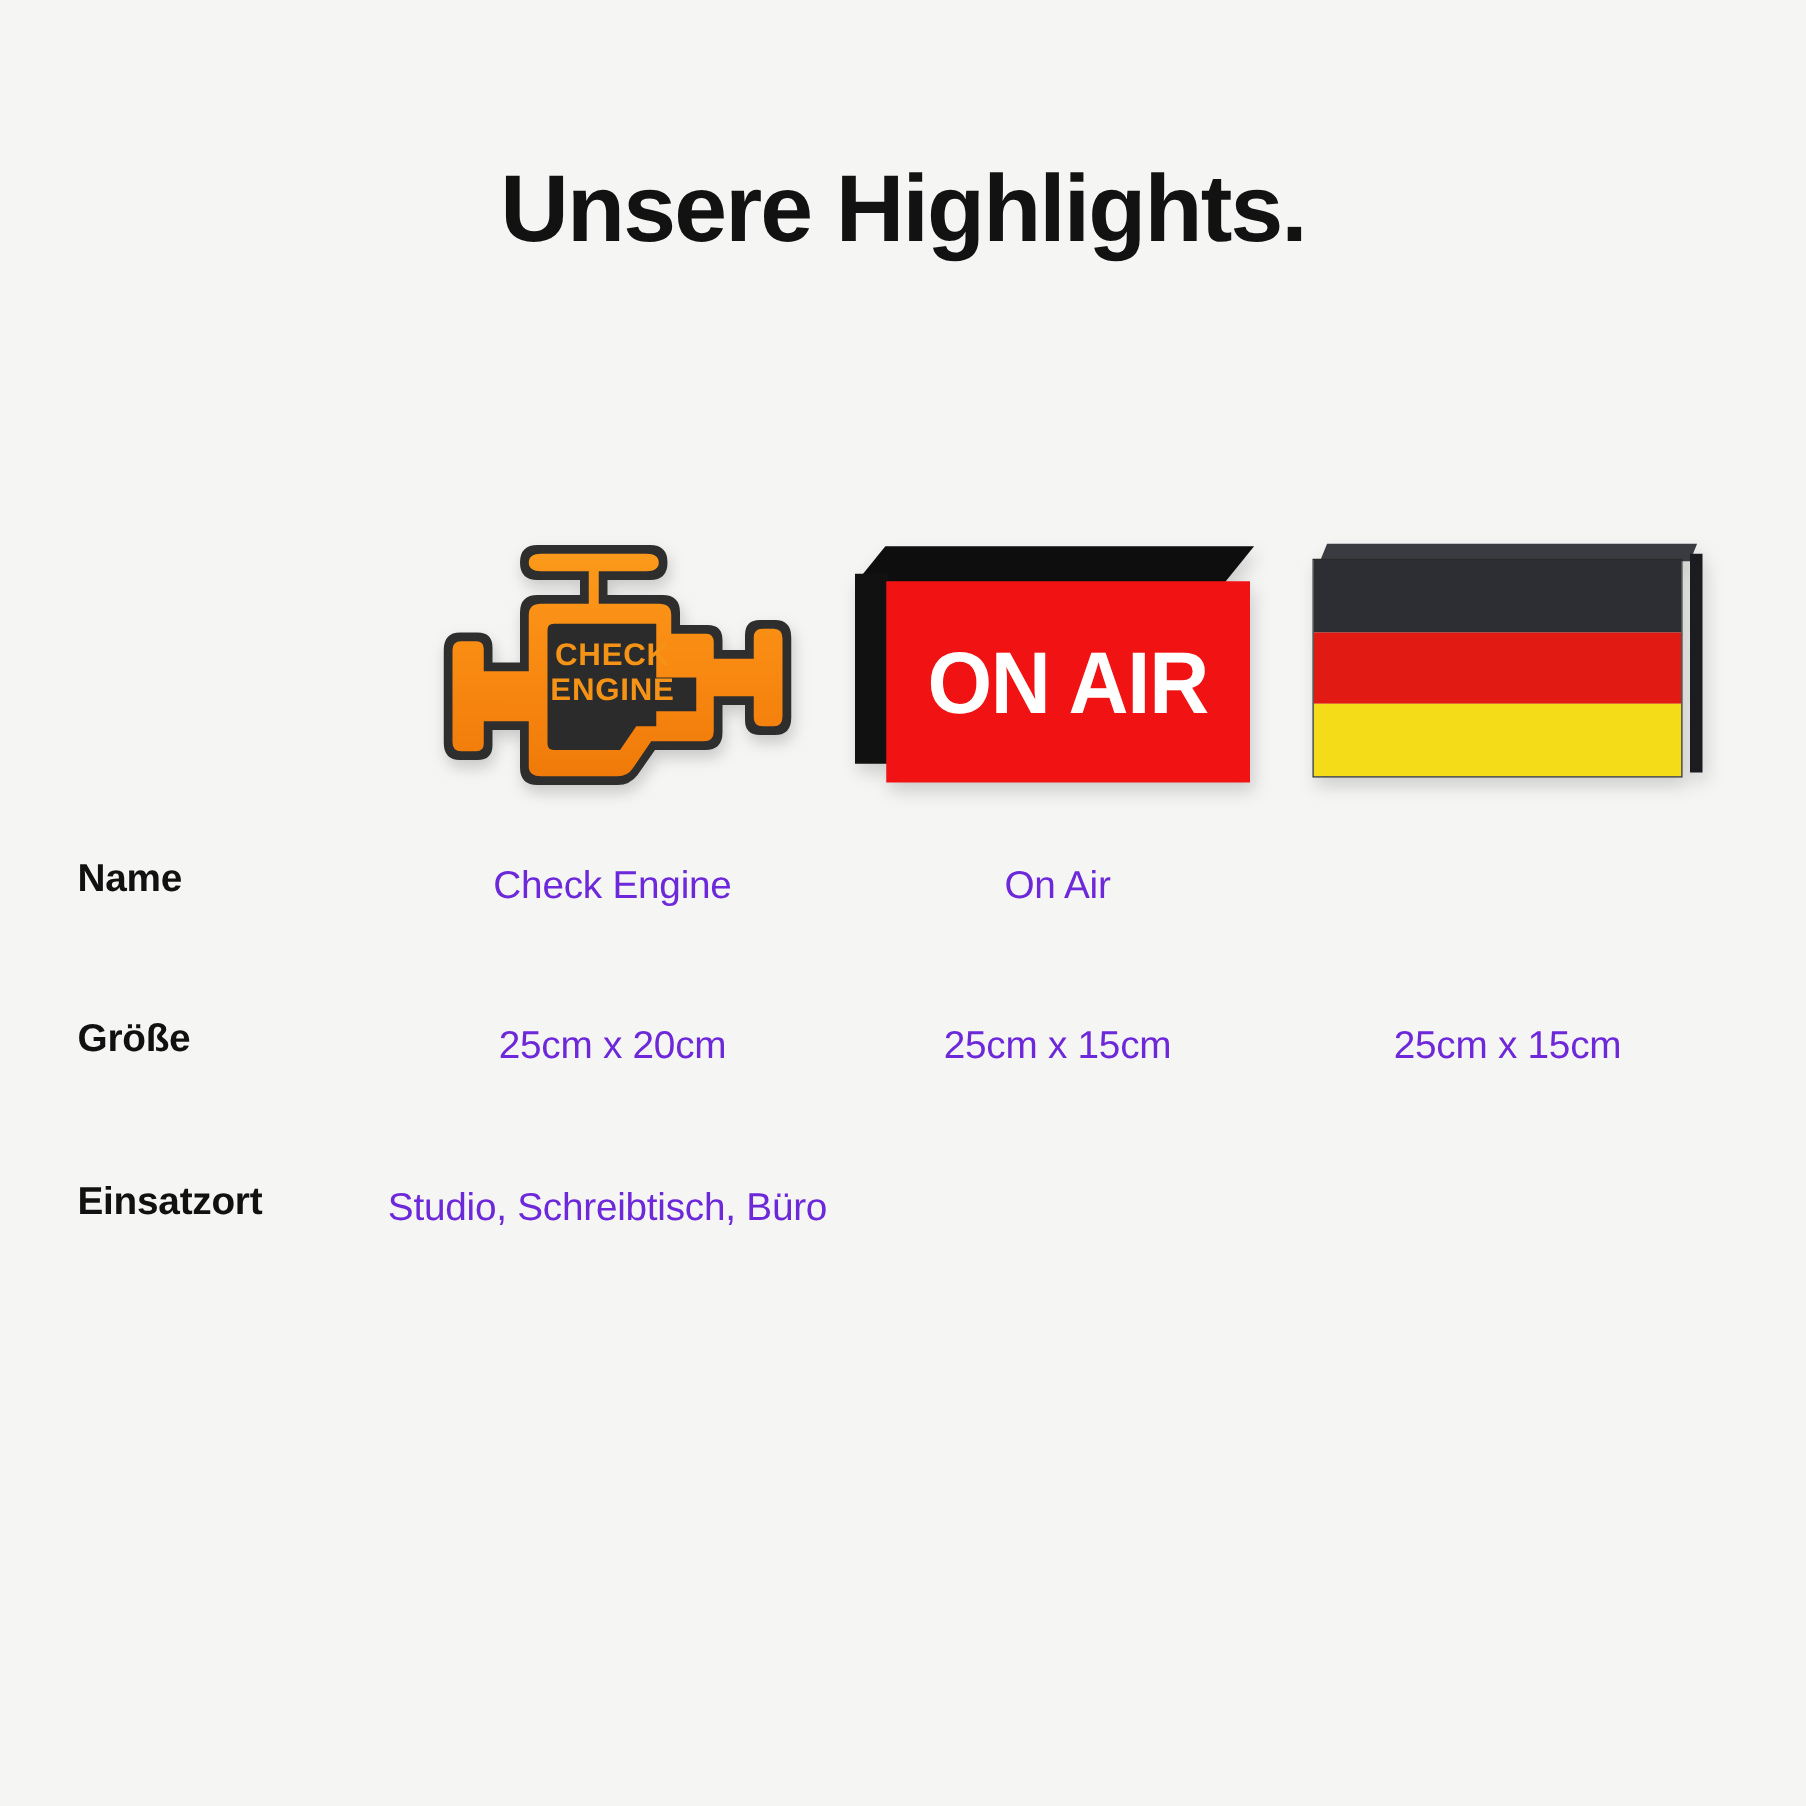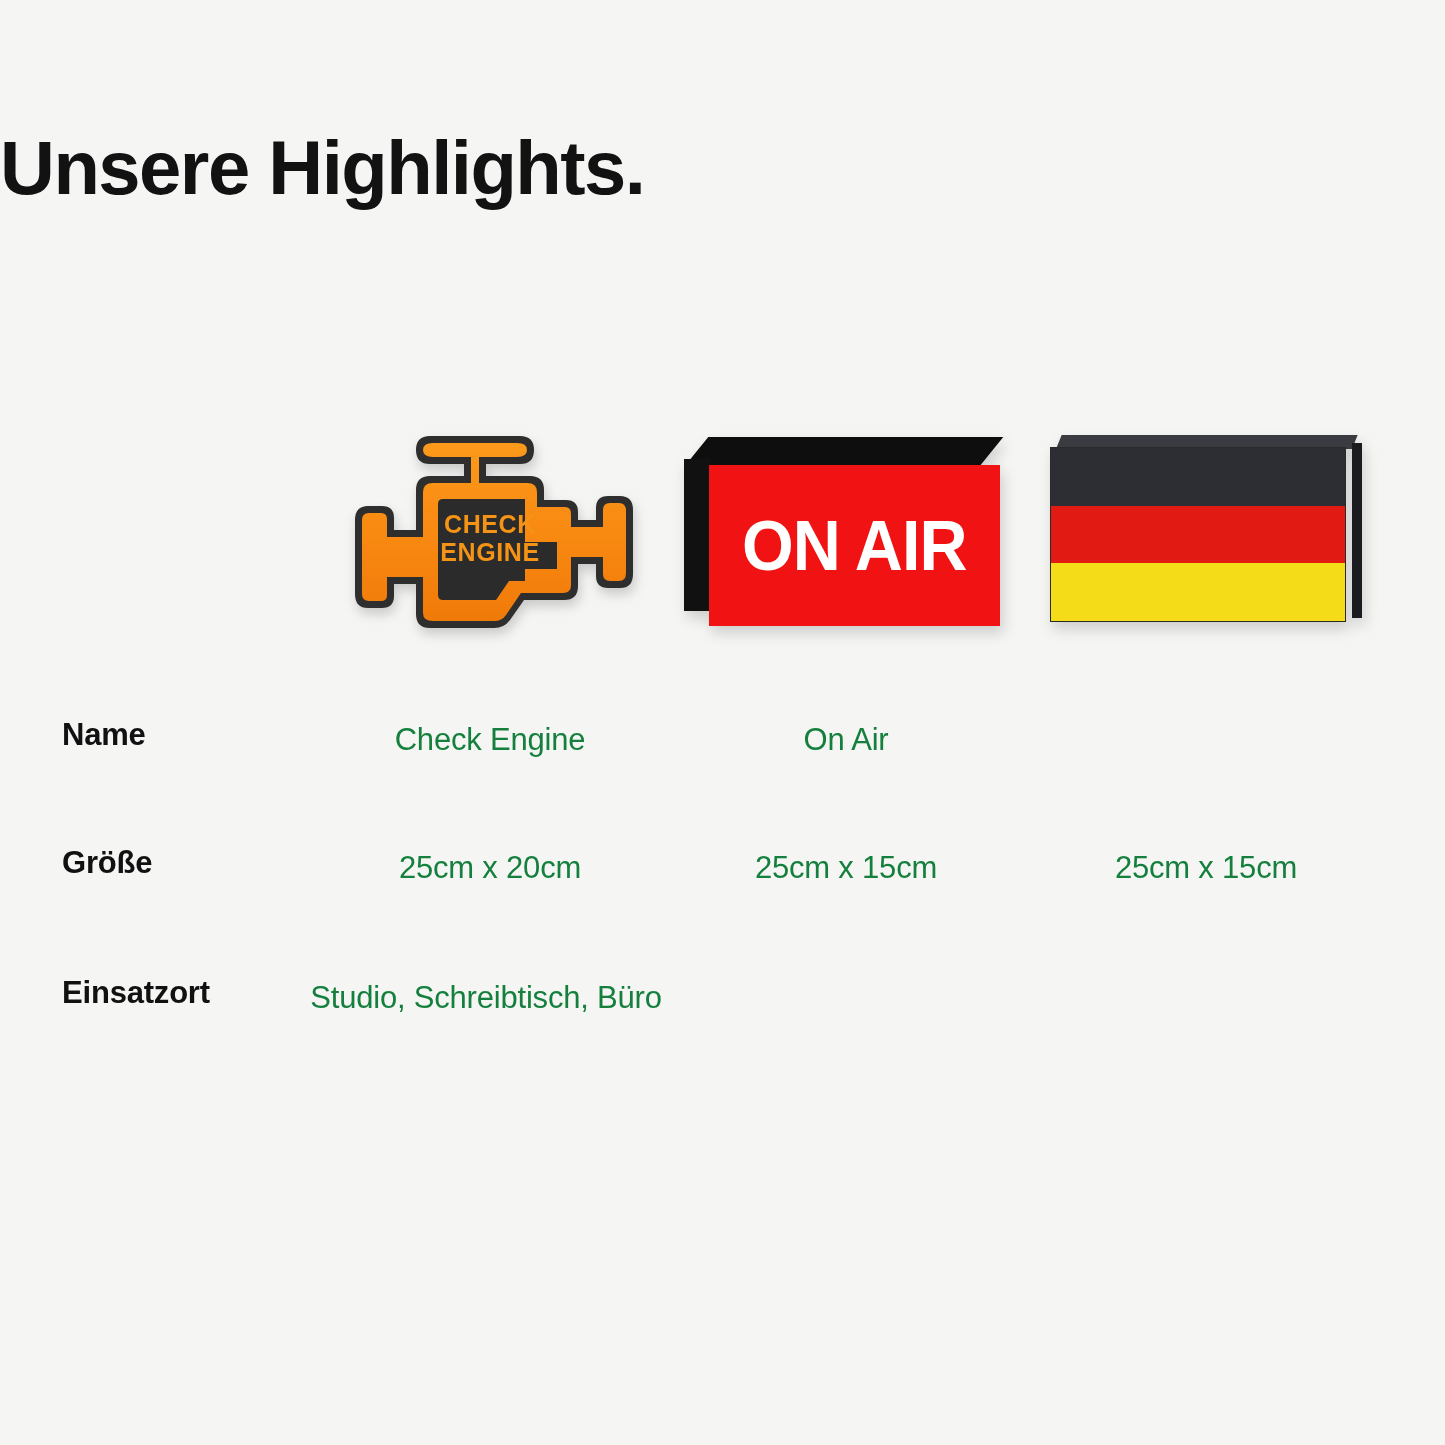--- a/index.html
+++ b/index.html
@@ -21,21 +21,21 @@
     height: 1445px;
     background: #f5f5f4;
   }
 
   
   .title {
     position: absolute;
     top: 128px;
     left: 0;
     width: 1445px;
-    text-align: left;
+    text-align: center;
     font-size: 76px;
     font-weight: 700;
     letter-spacing: -1.5px;
     color: #121212;
     line-height: 1.05;
   }
 
   
   .products {
     position: absolute;
@@ -167,21 +167,20 @@
   .band-black  { background: #2d2e33; }
   .band-red    { background: #e21a14; }
   .band-gold   { background: #f4dd18; }
 
   
   .spec-table {
     position: absolute;
     top: 686px;
     left: 0;
     width: 1235px;
-    margin-top: 32px;
   }
   .spec-row {
     position: relative;
     width: 1445px;
     display: flex;
     align-items: flex-start;
   }
   .row-name      { height: 128px; }
   .row-size      { height: 130px; }
   .row-category  { height: 128px; }
@@ -193,21 +192,21 @@
     box-sizing: border-box;
     font-size: 31px;
     font-weight: 700;
     color: #111111;
     letter-spacing: -0.2px;
     line-height: 1.1;
   }
   .spec-val {
     font-size: 31px;
     font-weight: 400;
-    color: #15803d;
+    color: #6d28d9;
     text-align: center;
     letter-spacing: -0.2px;
     line-height: 1.42;
     box-sizing: border-box;
   }
   .val-1 { width: 360px; }
   .val-2 { width: 352px; }
   .val-3 { width: 368px; }
 </style>
 </head>

